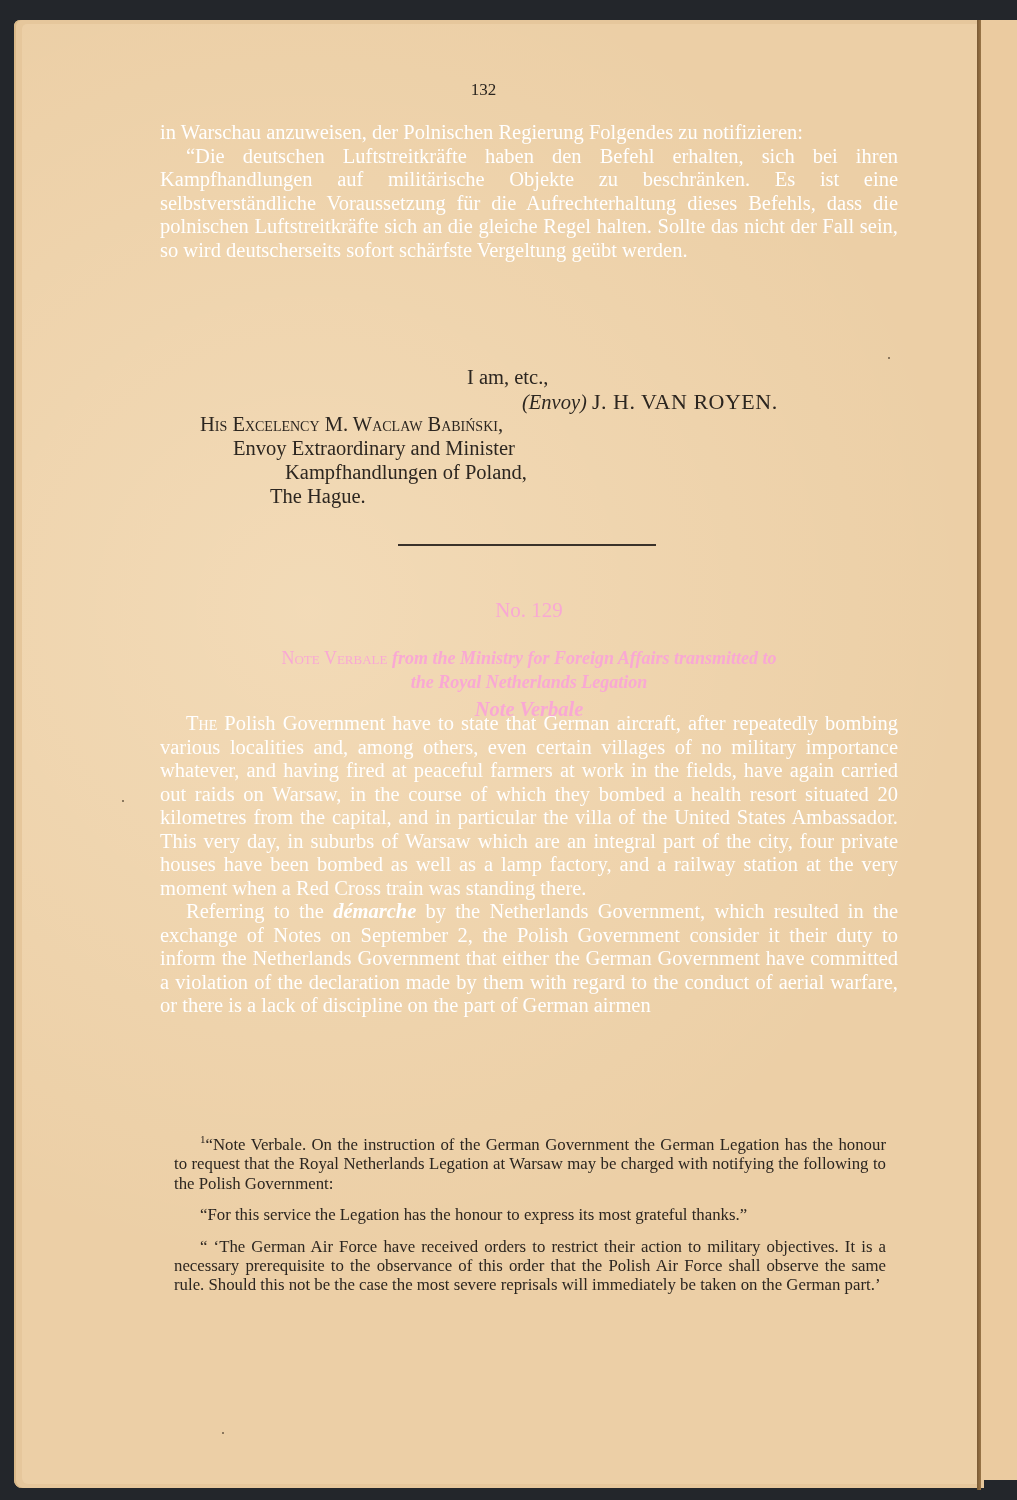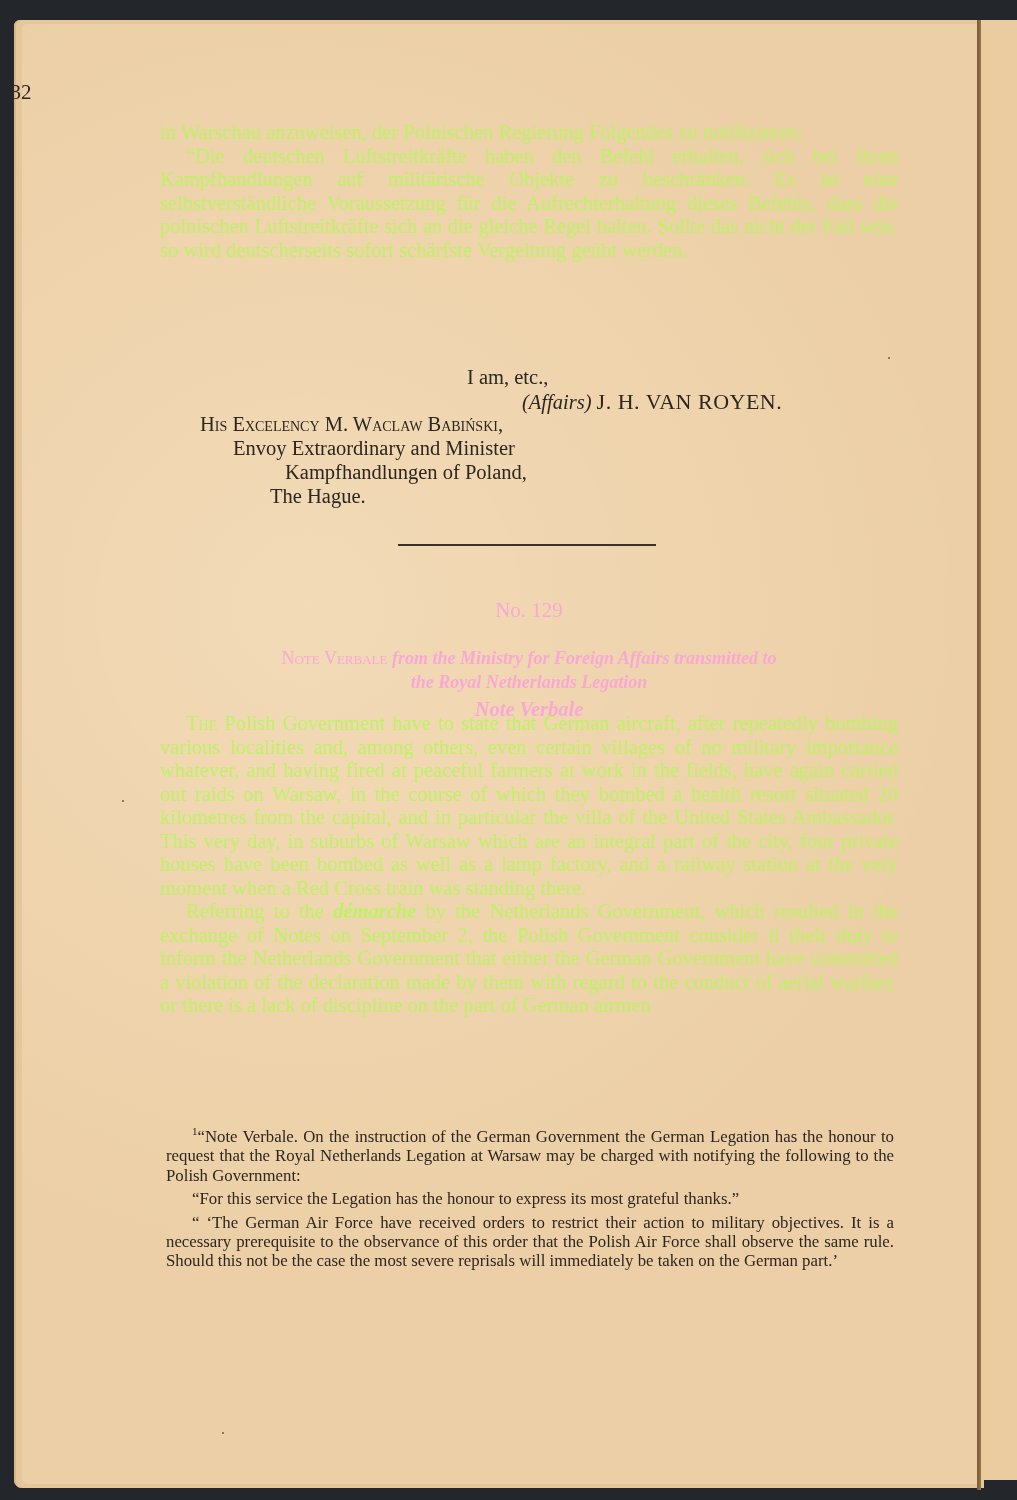--- a/index.html
+++ b/index.html
@@ -21,69 +21,69 @@
   }
   .spine {
     position: absolute; left: 977px; top: 20px; width: 4px; height: 1470px;
     background: linear-gradient(to right, #7a5a34, #9a7648);
   }
   .next-page {
     position: absolute; left: 981px; top: 20px; width: 36px; height: 1460px;
     background: #ebcba0;
   }
   .page-number {
-    position: absolute; left: 0; width: 967px; top: 80px; 
-    font-family: "Liberation Serif", serif; font-size: 21px; color: #2c2620;
+    position: absolute; left: 0; width: 967px; top: 80px; text-align: center;
+    font-family: "Liberation Serif", serif; font-size: 17px; color: #2c2620;
   }
   .block {
     position: absolute; left: 160px; width: 738px;
     font-family: "Liberation Serif", serif; font-size: 20.5px; line-height: 23.5px;
-    color: #bef264; text-align: justify;
+    color: #ffffff; text-align: justify;
   }
   .block p { margin: 0; }
   .indent { text-indent: 26px; }
   .sc { font-variant: small-caps; }
   .signoff {
     position: absolute; font-family: "Liberation Serif", serif; font-size: 20.5px;
     color: #2c2620; white-space: nowrap;
   }
   .rule {
     position: absolute; left: 398px; top: 544px; width: 258px; height: 2px; background: #3a322a;
   }
   .centered {
     position: absolute; left: 160px; width: 738px; text-align: center;
     font-family: "Liberation Serif", serif; color: #f9a8d4;
   }
   .footnotes {
     position: absolute; left: 162px; width: 736px; top: 1123px;
     font-family: "Liberation Serif", serif; font-size: 16.8px; line-height: 19.4px;
     color: #2c2620; text-align: justify;
   }
-  .footnotes p { margin: 4px; }
+  .footnotes p { margin: 12px; }
   sup { font-size: 11px; line-height: 0; }
   .dot { position: absolute; width: 2px; height: 2px; background: #6b5a45; border-radius: 1px; }
 </style>
 </head>
 <body>
 
 <div class="page-stack"></div>
 <div class="page"></div>
 <div class="spine"></div>
 <div class="next-page"></div>
 
 <div class="page-number">132</div>
 
 <div class="block" style="top:121px;">
   <p>in Warschau anzuweisen, der Polnischen Regierung Folgendes zu notifizieren:</p>
   <p class="indent">“Die deutschen Luftstreitkräfte haben den Befehl erhalten, sich bei ihren Kampfhandlungen auf militärische Objekte zu beschränken. Es ist eine selbstverständliche Voraussetzung für die Aufrechterhaltung dieses Befehls, dass die polnischen Luftstreitkräfte sich an die gleiche Regel halten.  Sollte das nicht der Fall sein, so wird deutscherseits sofort schärfste Vergeltung geübt werden.</p>
 </div>
 
 <div class="signoff" style="left:467px; top:366px;">I am, etc.,</div>
 <div class="signoff" style="left:522px; top:389px;">
-  <i>(Affairs)</i>
+  <i>(Envoy)</i>
   <span style="font-size:22px; letter-spacing:0.5px;">J. H. VAN ROYEN.</span>
 </div>
 <div class="signoff sc" style="left:200px; top:413px;">His Excelency M. Waclaw Babiński,</div>
 <div class="signoff" style="left:233px; top:437px;">Envoy Extraordinary and Minister</div>
 <div class="signoff" style="left:285px; top:461px;">Kampfhandlungen of Poland,</div>
 <div class="signoff" style="left:270px; top:485px;">The Hague.</div>
 
 <div class="rule"></div>
 
 <div class="centered" style="top:598px; font-size:21px;">No. 129</div>

